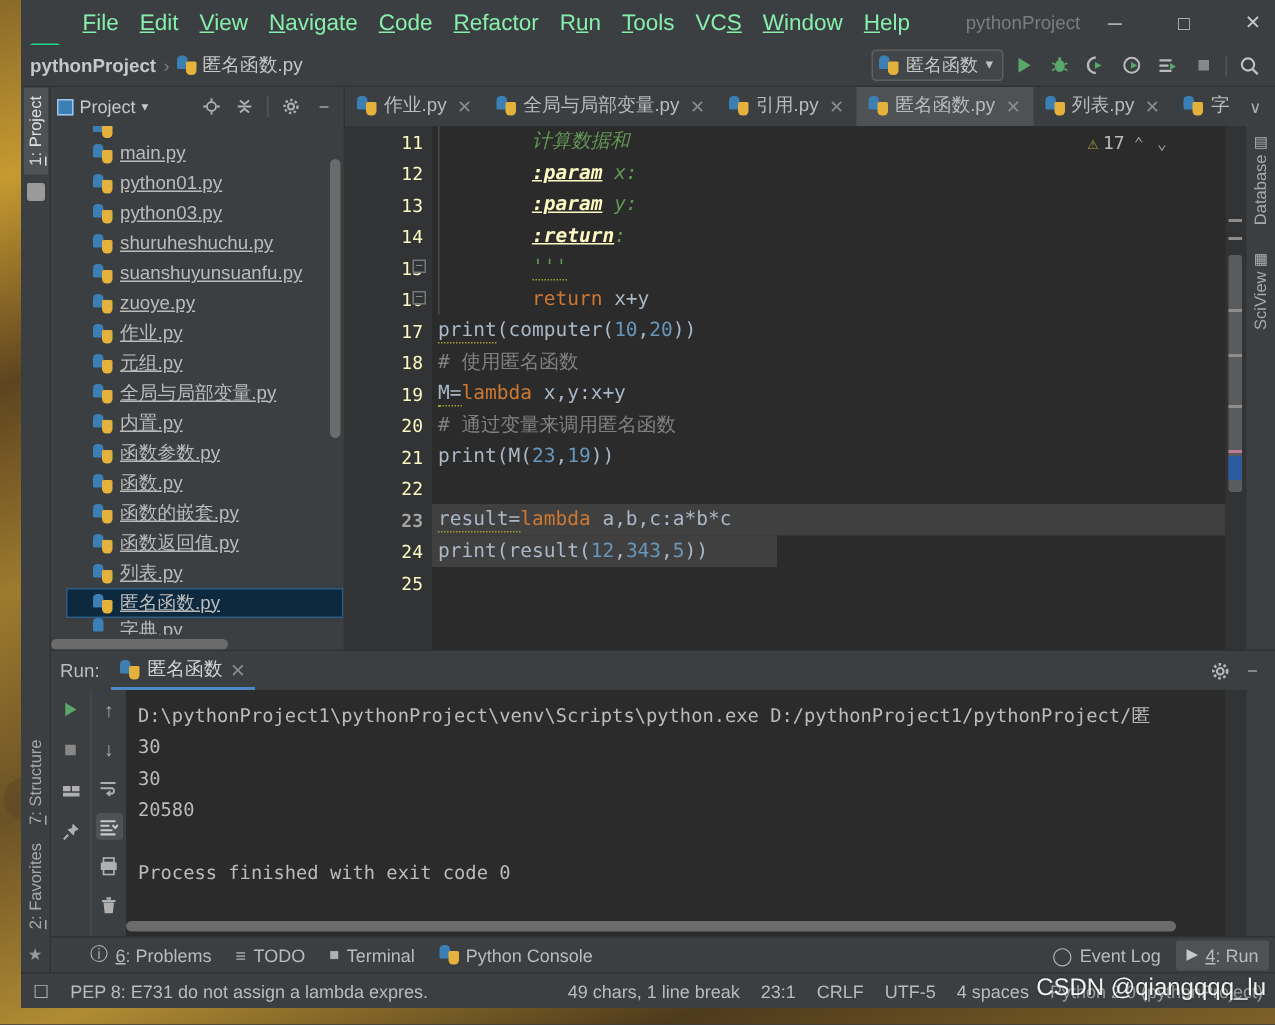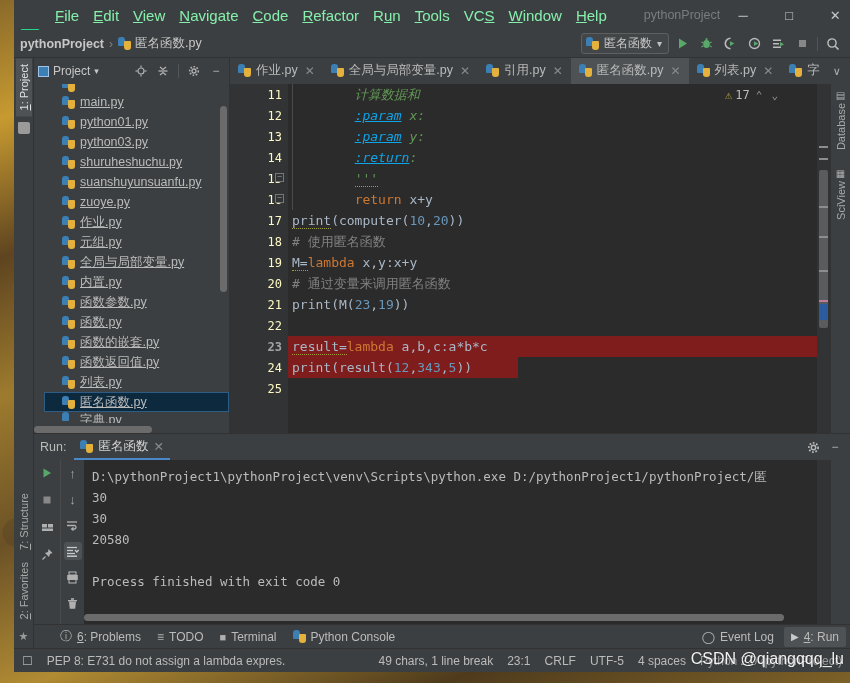--- a/index.html
+++ b/index.html
@@ -182,27 +182,27 @@
   .fold {
     position:absolute; right:4px; width:9px;height:9px;
     border:1px solid #777; color:#999; font-size:7px; line-height:7px;
     text-align:center; background:#313335;
   }
   .codearea {
     flex:1; position:relative; background:#2b2b2b; overflow:hidden;
     font-family:"DejaVu Sans Mono","Liberation Mono",monospace; font-size:13px;
   }
   .cline { height:21px; line-height:21px; white-space:pre; padding-left:4px; }
-  .cline.sel { background:#7f1d1d; }
+  .cline.sel { background:#404040; }
   .kw { color:#cc7832; }
   .fn { color:#a9b7c6; }
   .num { color:#6897bb; }
   .cmt { color:#808080; }
   .doc { color:#629755; font-style:italic; }
-  .doctag { color:#0ea5e9; font-style:italic; text-decoration:underline; font-weight:normal;}
+  .doctag { color:#fef9c3; font-style:italic; text-decoration:underline; font-weight:bold;}
   .id { color:#a9b7c6; }
   .warnunder { border-bottom: 1px dotted #a0a030; }
   .guideline {
     position:absolute; left: 4px; top:0; bottom:0; width:1px; background:#4b4b4b;
   }
   .bulb {
     position:absolute; width:11px; height:13px;
   }
   .bulb .glass{ width:10px;height:10px;border-radius:50%;background:#f2c43d;}
   .bulb .base{ width:6px;height:3px;background:#c9a02a;margin:0 auto;border-radius:0 0 2px 2px;}

